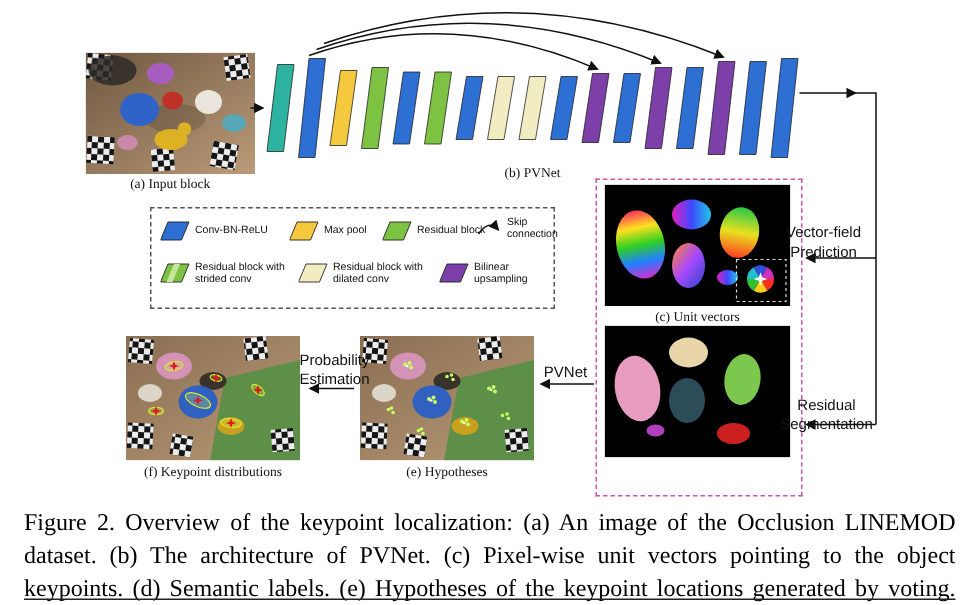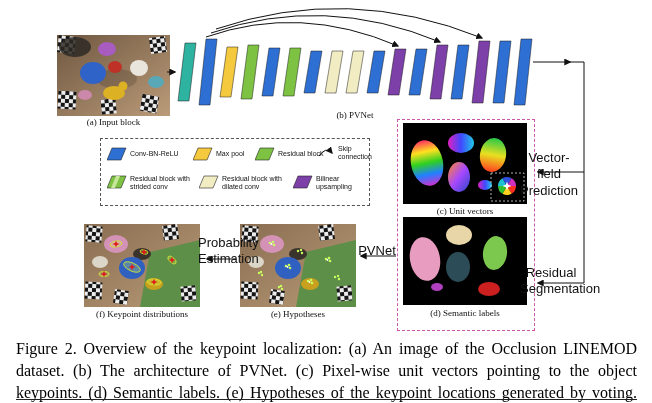--- a/index.html
+++ b/index.html
@@ -1,20 +1,20 @@
 <!DOCTYPE html>
 <html><head>
 <meta charset="utf-8">
 <style>
   html,body{margin:0;padding:0;background:#fff;}
   #fig{position:relative;width:652px;height:403px;background:#fff;font-family:"Liberation Sans",sans-serif;overflow:hidden;}
   .panel{position:absolute;overflow:hidden;z-index:1;}
   .panel svg{display:block;width:100%;height:100%;}
   .pcap{position:absolute;font-family:"Liberation Serif",serif;font-size:9px;color:#111;text-align:center;z-index:3;}
-  .flabel{position:absolute;font-size:13px;color:#111;line-height:1.25;text-align:center;z-index:3;}
+  .flabel{position:absolute;font-size:10px;color:#111;line-height:1.25;text-align:center;z-index:3;}
   #legend{position:absolute;left:100px;top:138px;width:268px;height:66px;border:1px dashed #555;background:#fff;z-index:1;}
   .litem{position:absolute;display:flex;align-items:flex-start;gap:3px;}
   .litem .lbl{font-size:7px;line-height:1.15;color:#111;}
   .litem .lbl.one{line-height:14px;}
   .sw{flex:0 0 auto;}
   #pred-box{position:absolute;left:397px;top:119px;width:136px;height:210px;border:1px dashed #cc55aa;z-index:0;}
   #overlay{position:absolute;left:0;top:0;width:652px;height:403px;z-index:2;pointer-events:none;}
   #figcap{position:absolute;left:16px;top:338px;width:621px;font-family:"Liberation Serif",serif;font-size:16px;line-height:1.36;color:#000;text-align:justify;z-index:3;}
   #brule{position:absolute;left:16px;top:399px;width:621px;height:1px;background:#222;z-index:3;}
 </style>
@@ -274,20 +274,19 @@
   </svg>
 
   <div class="flabel" style="left:518px;top:150px;width:62px">Vector-field Prediction</div>
   <div class="flabel" style="left:520px;top:265px;width:62px">Residual Segmentation</div>
   <div class="flabel" style="left:356px;top:243px;width:42px">PVNet</div>
   <div class="flabel" style="left:198px;top:235px;width:50px">Probability Estimation</div>
 
   <div class="pcap" style="left:57px;top:117px;width:113px">(a) Input block</div>
   <div class="pcap" style="left:403px;top:206px;width:124px">(c) Unit vectors</div>
   <div class="pcap" style="left:300px;top:110px;width:110px">(b) PVNet</div>
-  <div class="pcap" style="left:403px;top:308px;width:124px">(d) Semantic labels</div>
   <div class="pcap" style="left:84px;top:309px;width:116px">(f) Keypoint distributions</div>
   <div class="pcap" style="left:240px;top:309px;width:116px">(e) Hypotheses</div>
 
   <div id="figcap">Figure 2. Overview of the keypoint localization: (a) An image of the Occlusion LINEMOD dataset. (b) The architecture of PVNet. (c) Pixel-wise unit vectors pointing to the object keypoints. (d) Semantic labels. (e) Hypotheses of the keypoint locations generated by voting. The hypotheses with higher voting scores are brighter. (f) Probability distributions of the keypoint locations estimated from hypotheses. The mean of a distribution is represented by a red star and the covariance matrix is shown by ellipses.</div>
   <div id="brule"></div>
 
 </div>
 
 </body></html>

